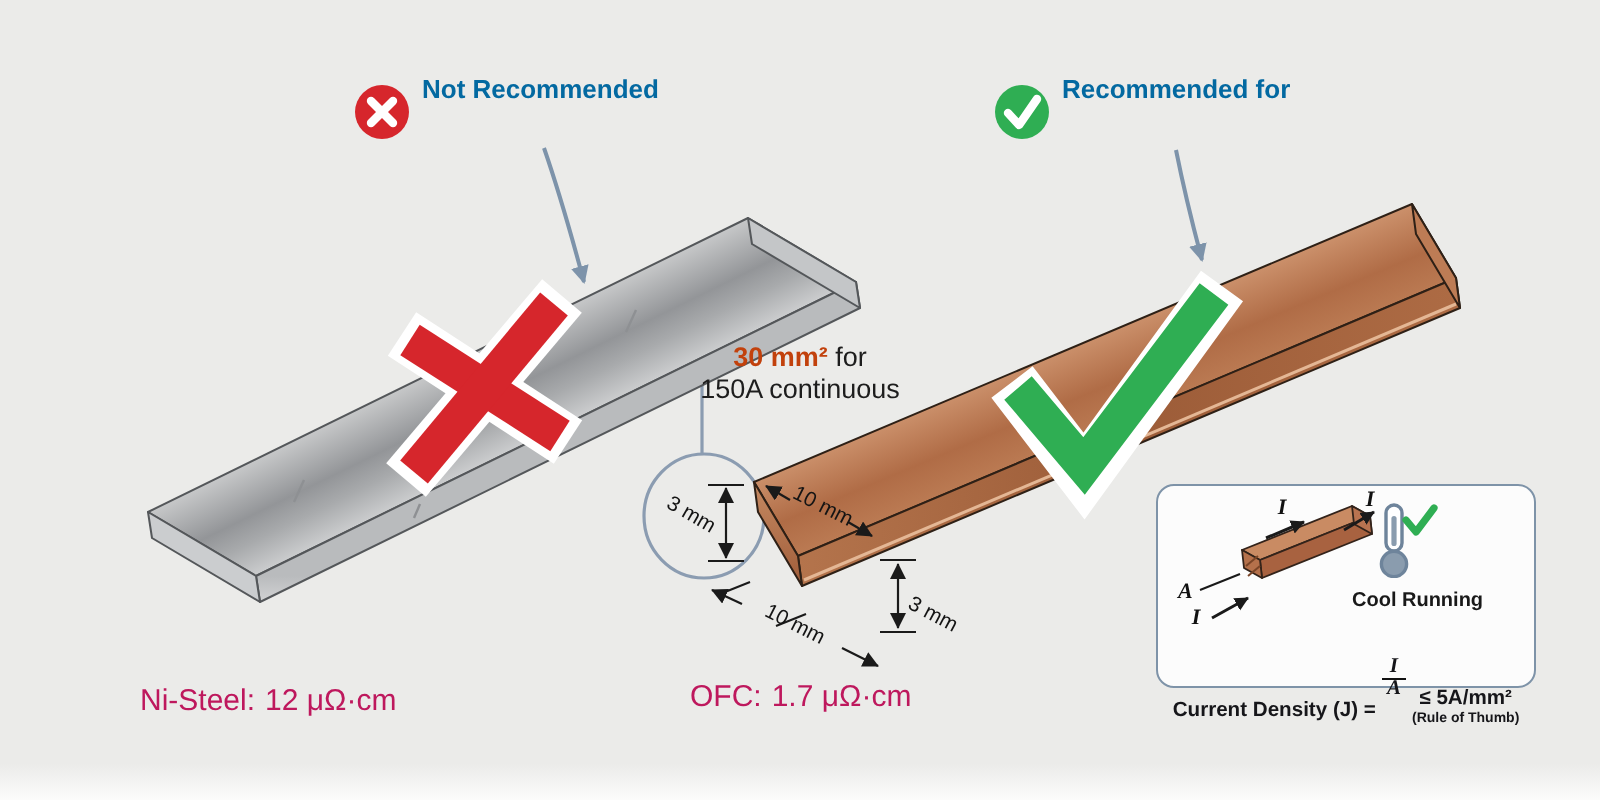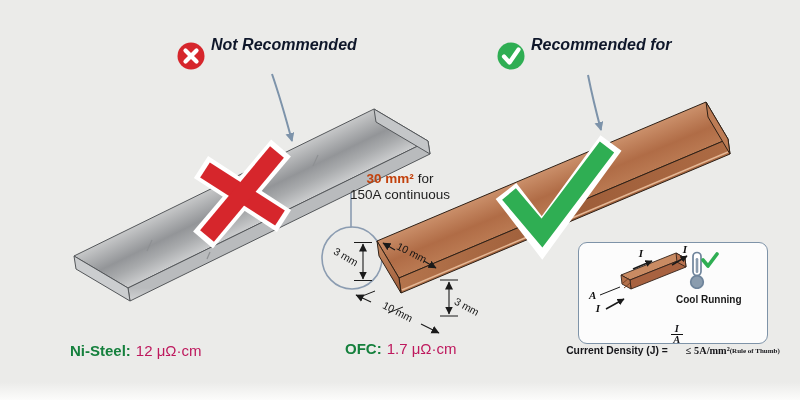--- a/index.html
+++ b/index.html
@@ -1,26 +1,26 @@
 <!DOCTYPE html>
 <html><head>
 <meta charset="utf-8">
 <style>
   html,body{margin:0;padding:0;}
   .stage{position:relative;width:800px;height:400px;background:#ebebe9;overflow:hidden;
          font-family:"Liberation Sans",sans-serif;-webkit-font-smoothing:antialiased;}
   .stage svg.scene{position:absolute;left:0;top:0;}
   .abs{position:absolute;}
-  .callout{font-size:16px;font-weight:700;line-height:15.5px;color:#0f172a;white-space:nowrap;font-style:italic;}
+  .callout{font-size:13px;font-weight:700;line-height:15.5px;color:#0369a1;white-space:nowrap;}
   .area-note{left:332px;top:171px;width:136px;text-align:center;font-size:13.5px;line-height:16px;
              font-weight:700;color:#1d1d1d;}
   .area-note .hl{color:#c2410c;}
   .area-note .plain{font-weight:400;}
   .mat{font-size:15px;white-space:nowrap;}
-  .mat .mname{font-weight:700;color:#15803d;margin-top:40px;}
+  .mat .mname{font-weight:400;color:#be185d;margin-top:40px;}
   .mat .mval{font-weight:400;color:#be185d;margin-left:5px;}
   .dimtext{font-family:"Liberation Sans",sans-serif;font-size:10.5px;fill:#141414;}
   .rule-box{left:578px;top:242px;width:190px;height:128px;}
   .rb-main{position:absolute;left:0;right:0;top:0;height:102px;background:#fcfcfc;
            border:1.5px solid #7e93a8;border-radius:9px;box-sizing:border-box;}
   .rb-footer{position:absolute;left:0;right:0;bottom:0;height:23px;background:#eef0f3;
              border:1.5px solid #7e93a8;border-radius:6px;box-sizing:border-box;
              display:flex;align-items:center;justify-content:center;
              color:#54708e;font-size:13px;letter-spacing:.2px;white-space:nowrap;}
   .mini-svg{position:absolute;left:2px;top:2px;}
@@ -28,21 +28,21 @@
               font-size:11px;fill:#111;}
   .cool{position:absolute;right:3px;top:8px;width:88px;text-align:left;}
   .cool-label{font-size:10px;font-weight:700;color:#191919;margin-top:1px;}
   .formula{position:absolute;left:2px;right:2px;top:70px;display:flex;align-items:center;
            justify-content:center;gap:3px;color:#16161a;white-space:nowrap;}
   .f-prefix,.f-suffix{font-size:10.3px;font-weight:700;margin-top:32px;}
   .frac{display:flex;flex-direction:column;align-items:center;
         font-family:"Liberation Serif",serif;font-style:italic;font-weight:700;font-size:10.5px;}
   .frac .num{border-bottom:1px solid #111;padding:0 4px;line-height:10px;}
   .frac .den{line-height:10px;}
-  .f-col{display:flex;flex-direction:row;align-items:flex-end;line-height:10px;font-family:Liberation Serif, serif;}
+  .f-col{display:flex;flex-direction:column;align-items:center;line-height:10px;}
   .f-note{font-size:7px;font-weight:700;}
 </style>
 </head>
 <body>
 
 <div class="stage">
 
   <svg class="scene" width="800" height="400" viewBox="0 0 800 400">
     <defs>
       <linearGradient id="stripGrad" x1="0" y1="382" x2="0" y2="400" gradientUnits="userSpaceOnUse">

